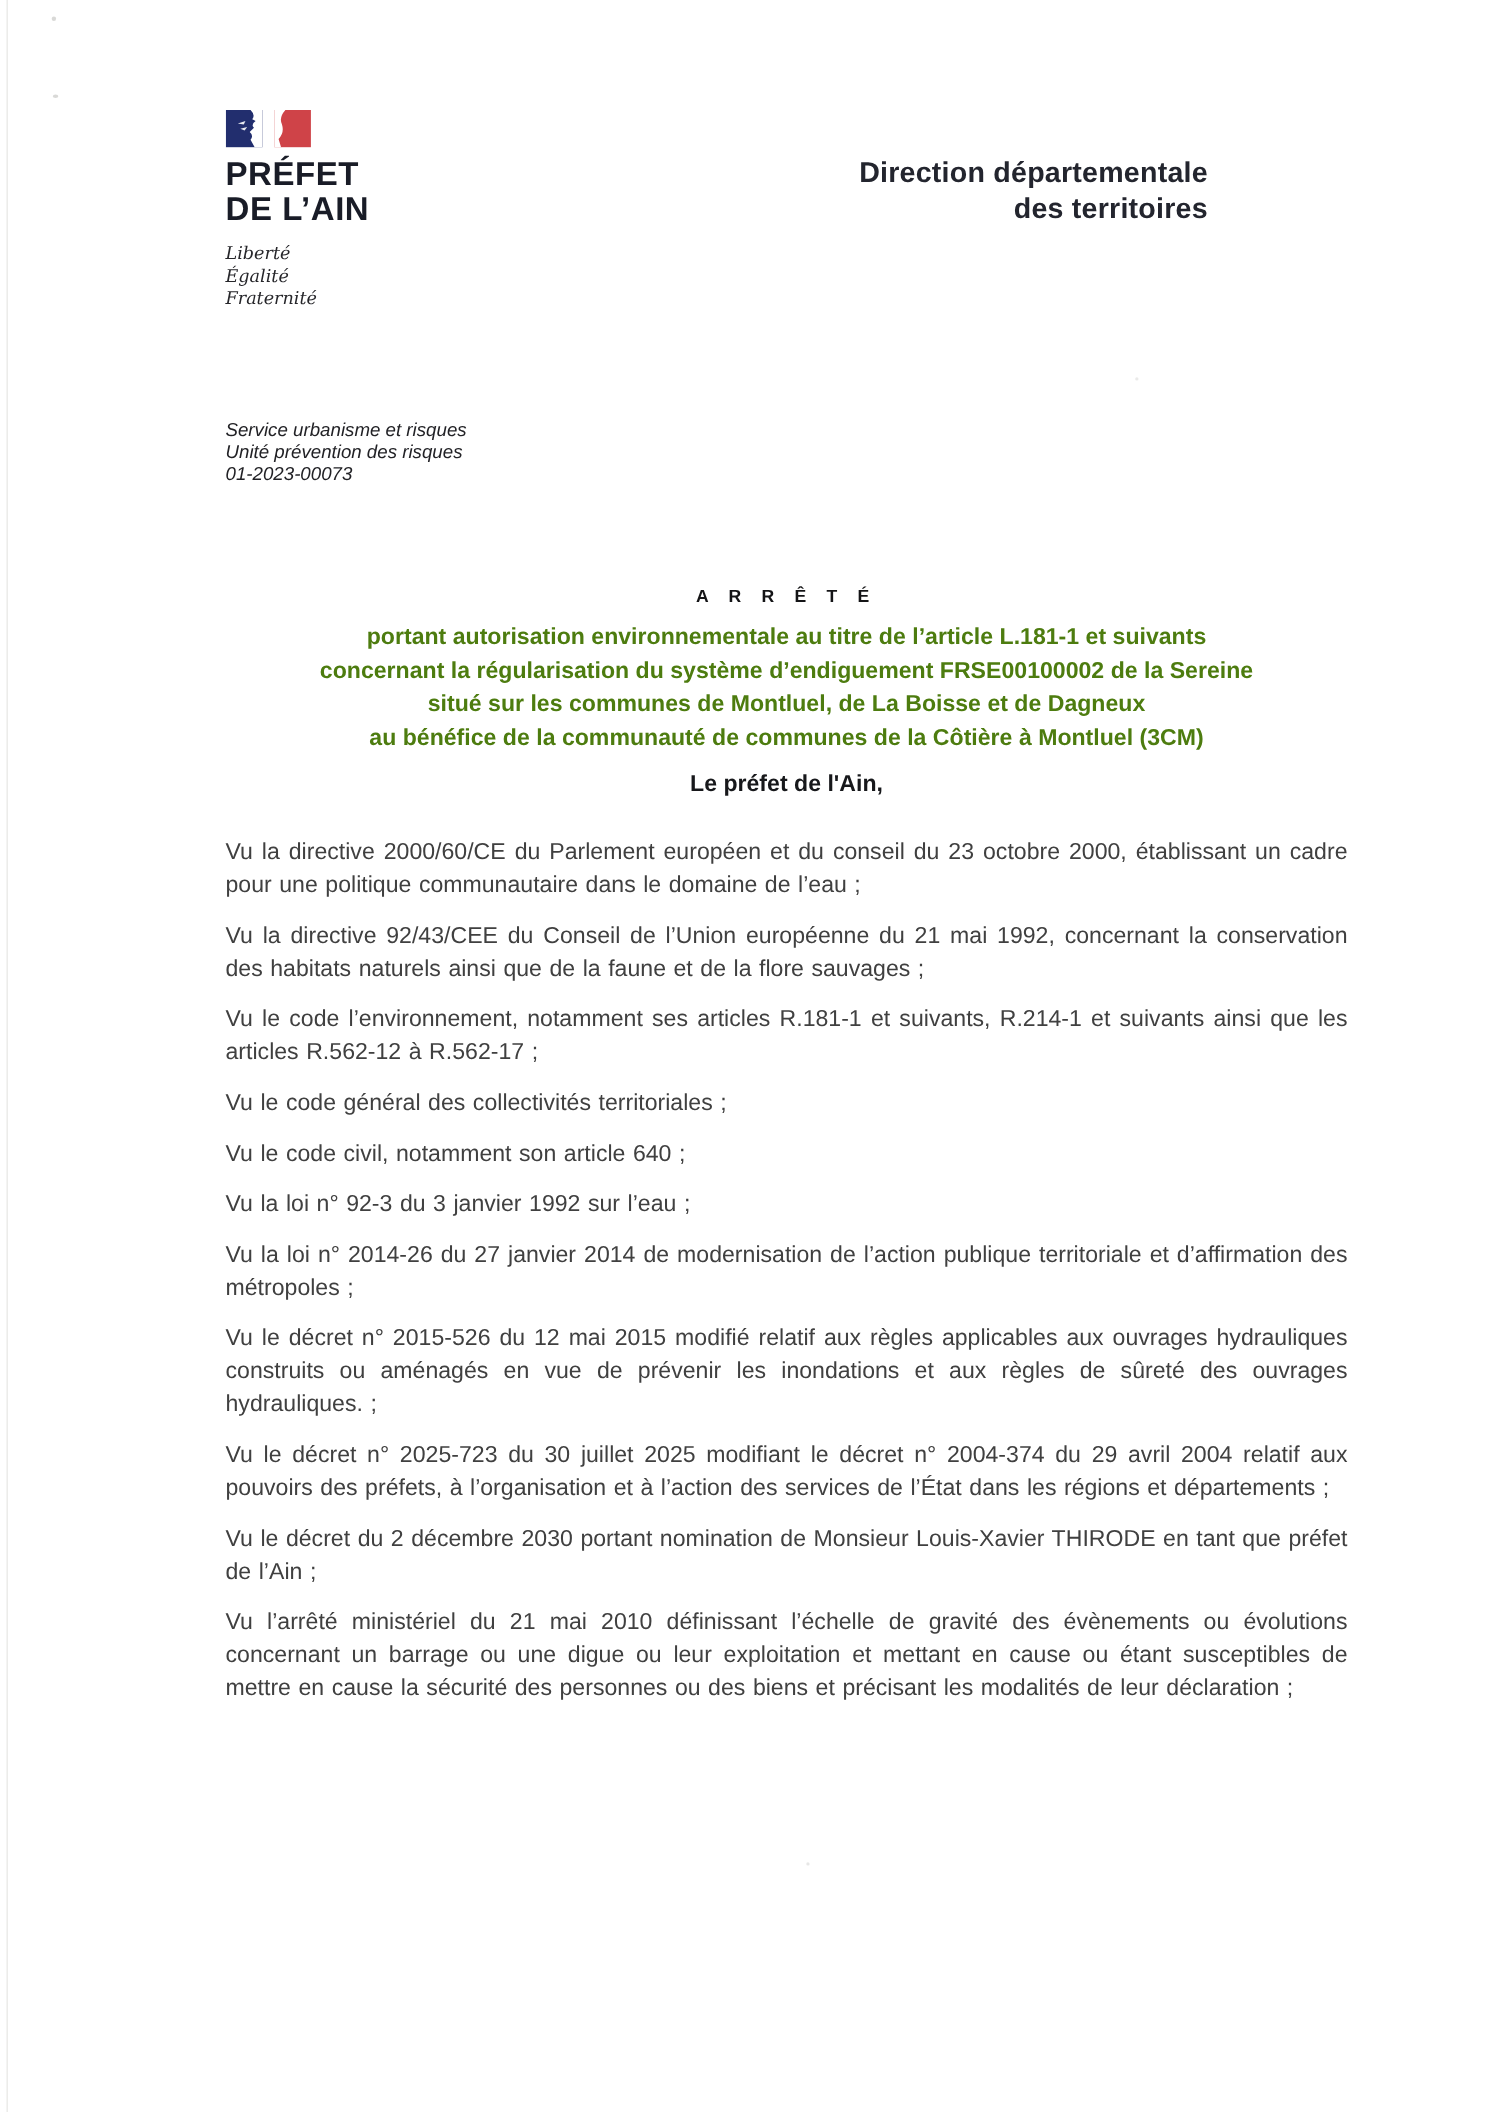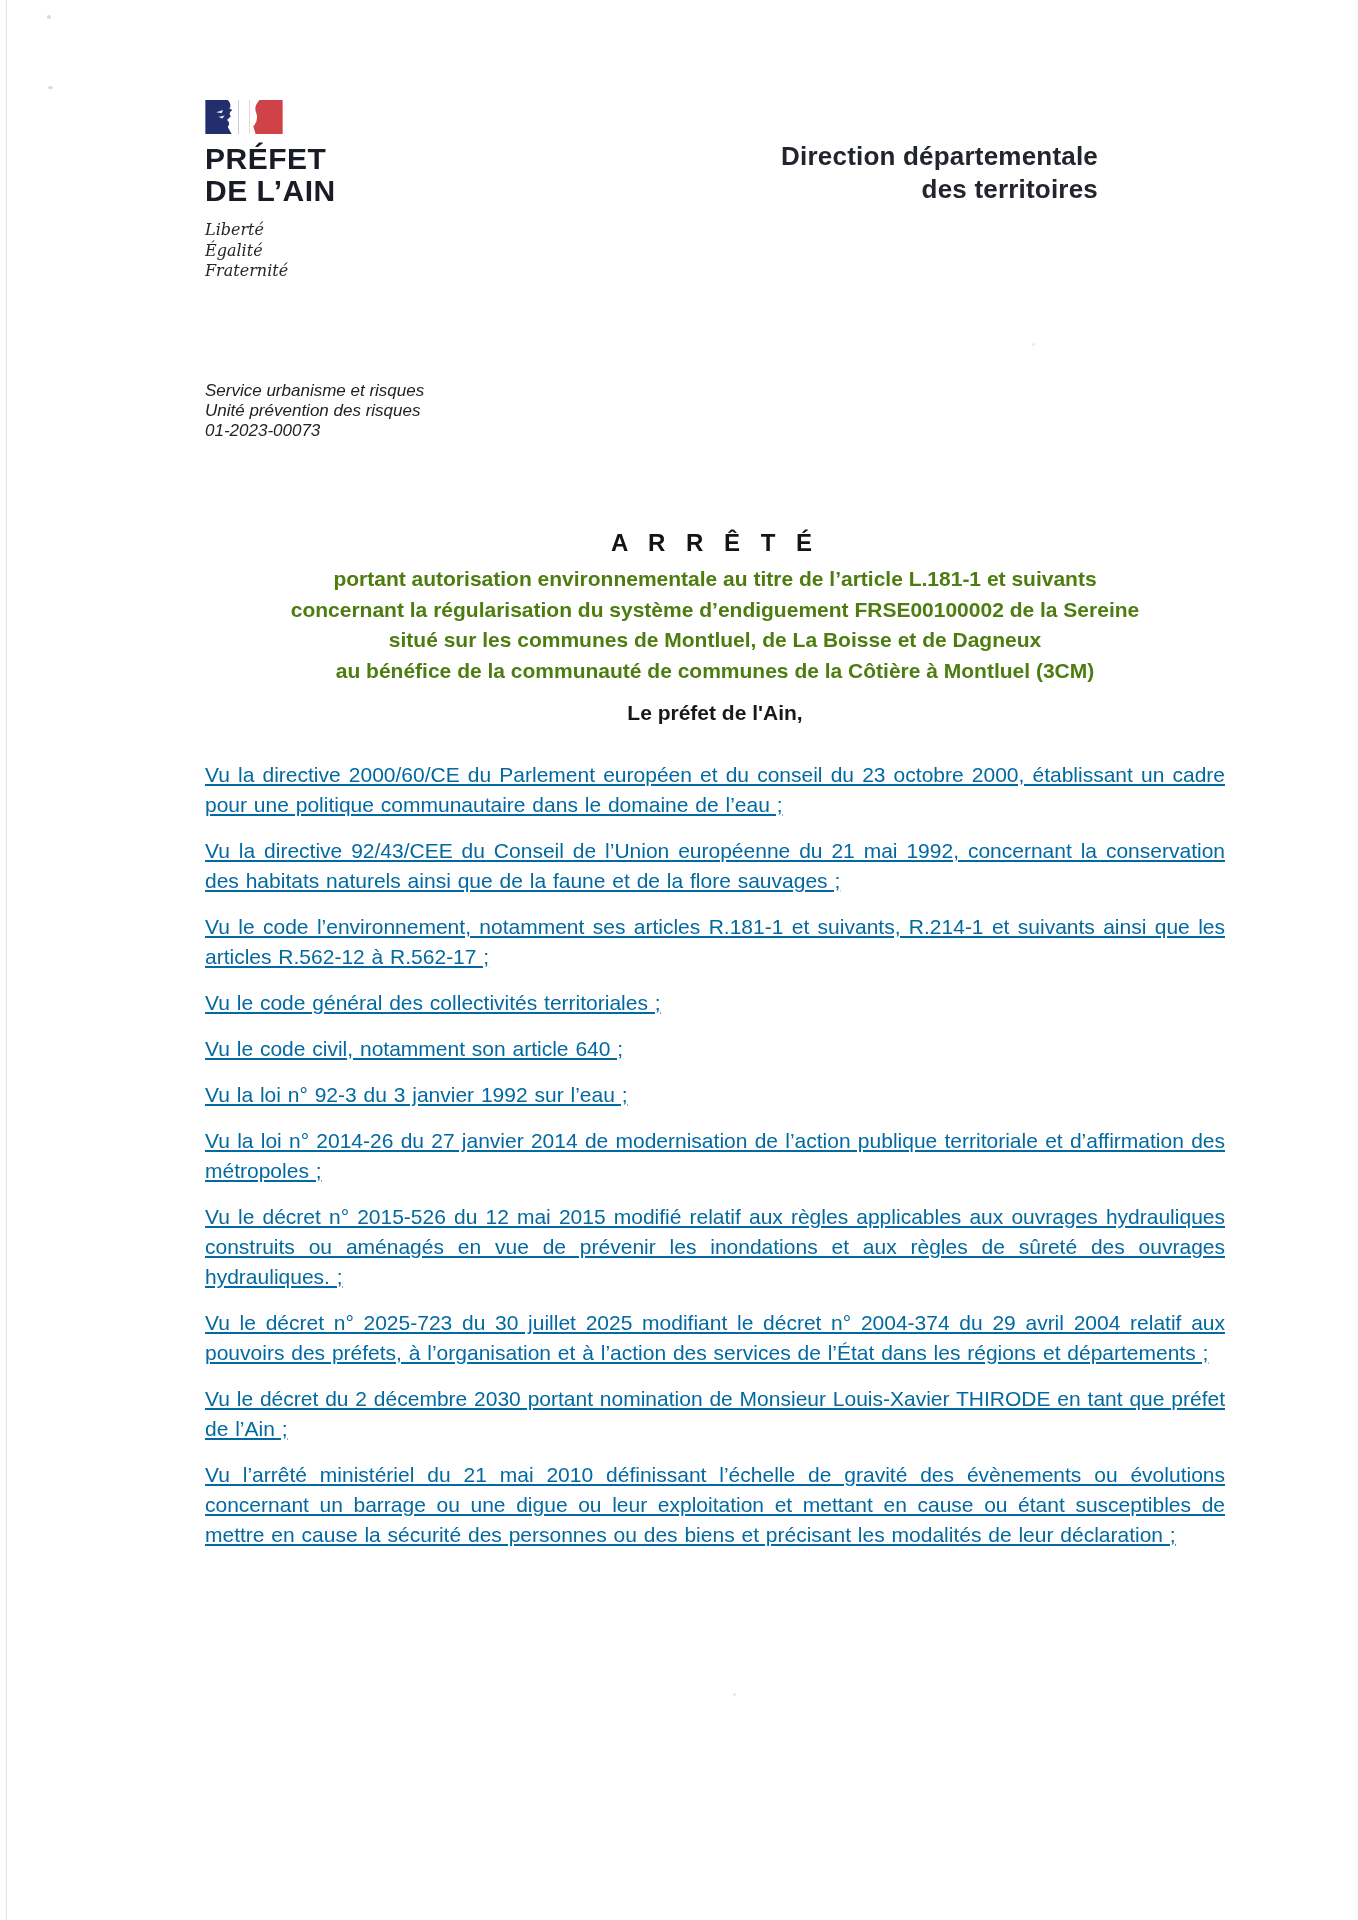--- a/index.html
+++ b/index.html
@@ -41,33 +41,33 @@
   
   .service{
     position:absolute;left:205px;top:381px;
     font-style:italic;font-size:17px;line-height:20px;color:#222226;
   }
 
   
   .content{position:absolute;left:205px;top:530px;width:1020px;}
   .arrete-heading{
     text-align:center;font-weight:bold;
-    font-size:24px;line-height:26px;letter-spacing:7px;
+    font-size:16px;line-height:26px;letter-spacing:7px;
     color:#141416;margin:0 0 8px 0;
   }
   .title-lines{text-align:center;font-weight:bold;font-size:21px;line-height:30.5px;color:#4d7c0f;}
   .salutation{
     text-align:center;font-weight:bold;font-size:21px;line-height:26px;
     color:#17181b;margin:14px 0 34px 0;
   }
   .paragraphs p{
     margin:0 0 16px 0;
     font-size:21px;line-height:30px;
     text-align:justify;text-justify:inter-word;
-    color:#0369a1;word-spacing:1px;text-decoration:underline;
+    color:#404040;word-spacing:1px;
   }
 </style>
 </head>
 <body>
 
 <div class="page">
 
   <div class="scan-edge"></div>
   <div class="speck" style="left:47px;top:15px;width:4px;height:4px;"></div>
   <div class="speck" style="left:48px;top:86px;width:5px;height:3px;"></div>

